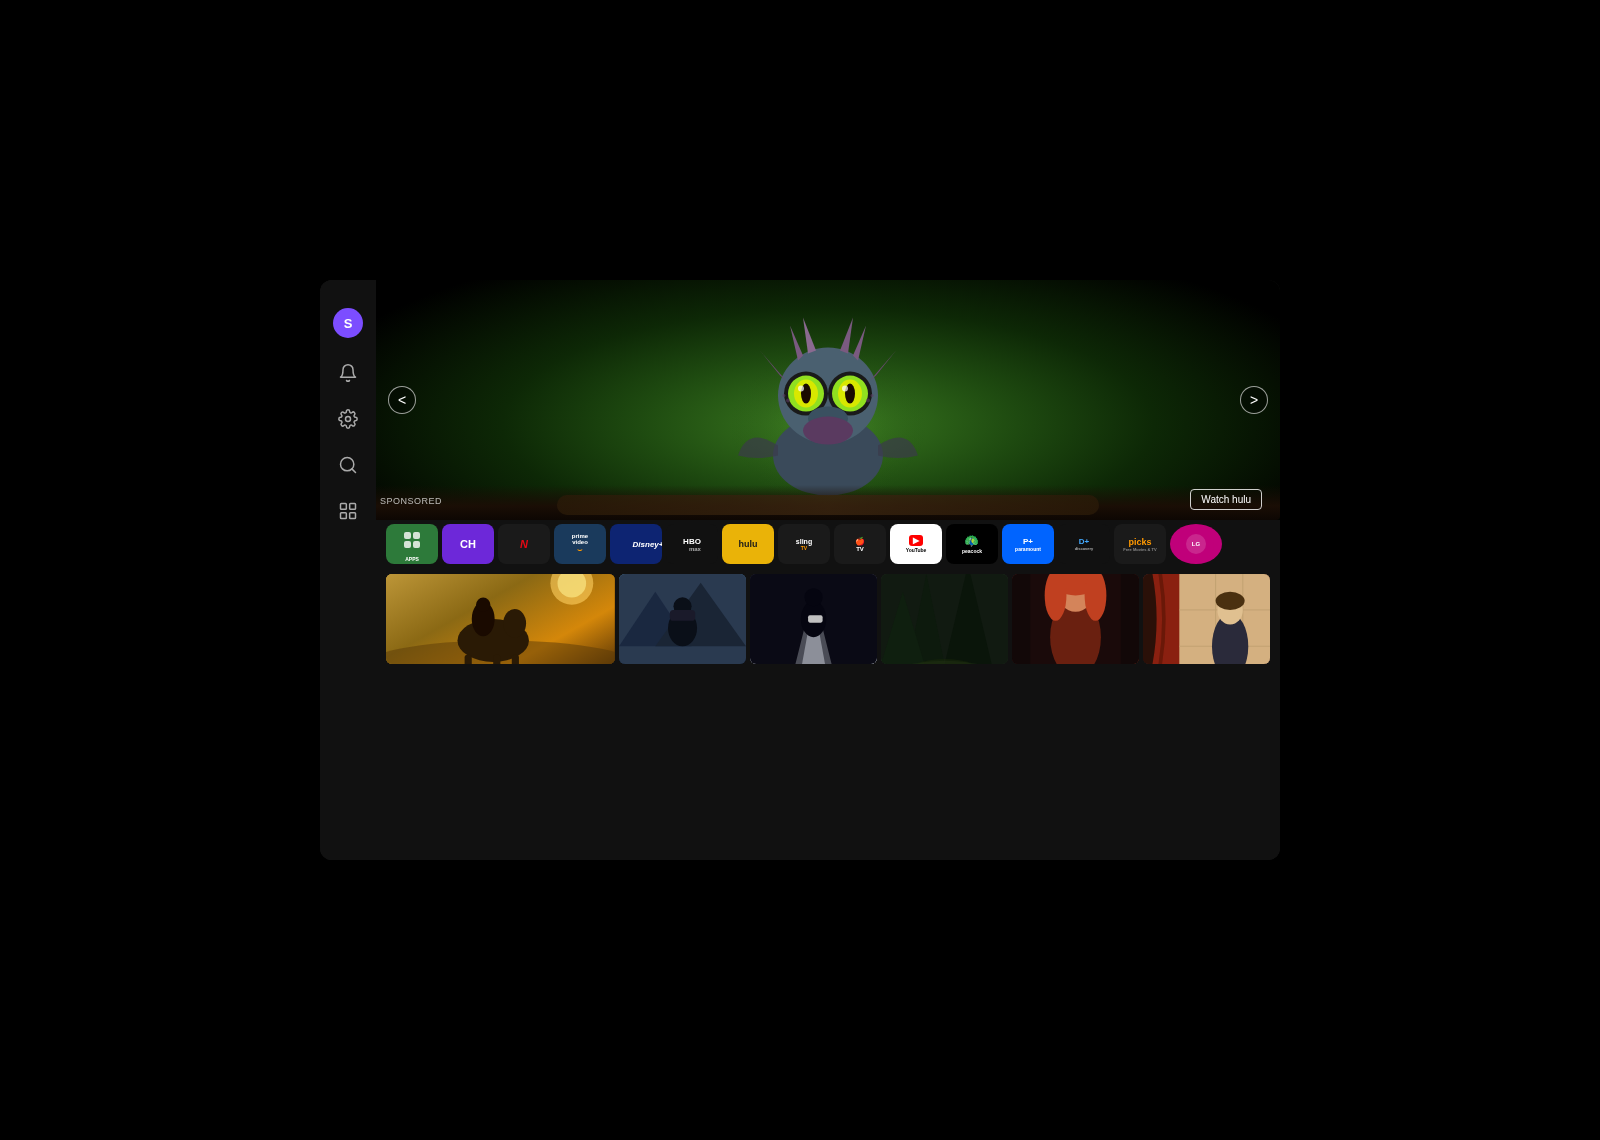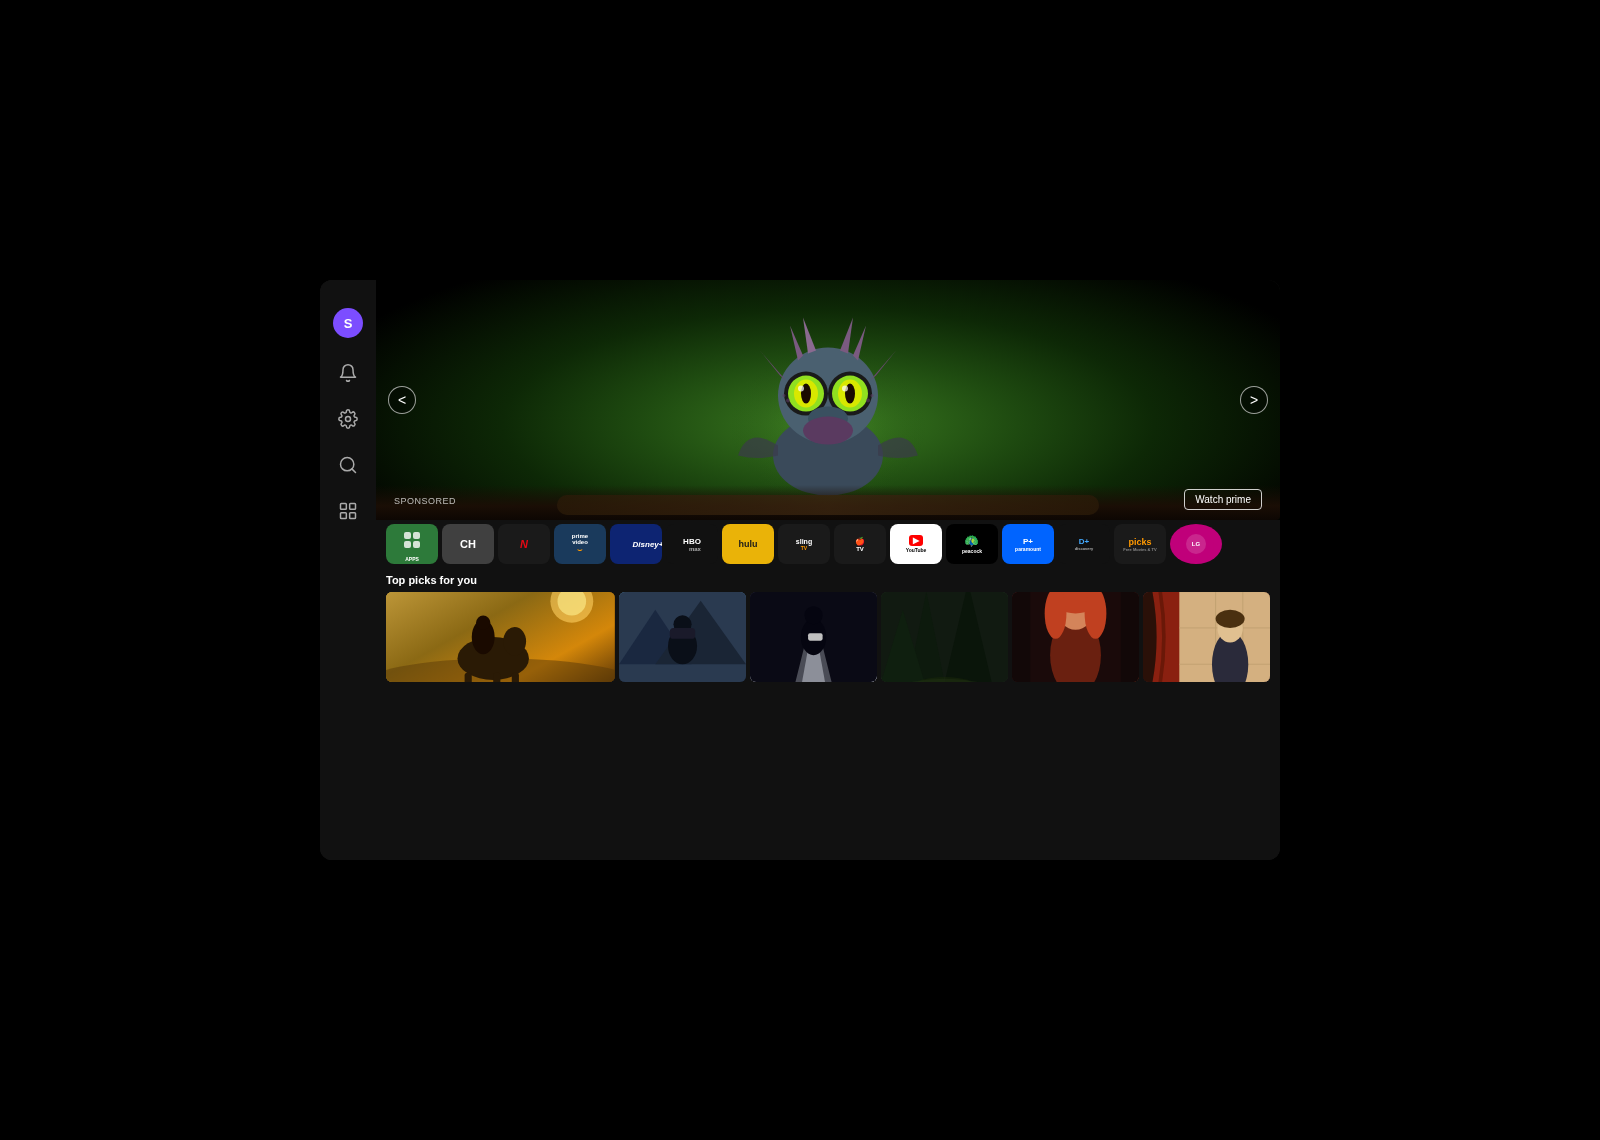--- a/index.html
+++ b/index.html
@@ -134,21 +134,21 @@
       justify-content: center;
       color: #fff;
       font-size: 14px;
       cursor: pointer;
       background: rgba(0,0,0,0.3);
     }
 
     .hero-sponsored {
       position: absolute;
       bottom: 14px;
-      left: 18px;
+      left: 4px;
       color: rgba(255,255,255,0.7);
       font-size: 9px;
       letter-spacing: 0.5px;
       text-transform: uppercase;
     }
 
     .hero-watch-more {
       position: absolute;
       bottom: 10px;
       right: 18px;
@@ -206,21 +206,21 @@
       display: flex;
       align-items: center;
       justify-content: center;
       flex-shrink: 0;
       font-size: 8px;
       font-weight: bold;
       overflow: hidden;
     }
 
     .app-icon.apps-all { background: #2d7a3a; flex-direction: column; gap: 2px; }
-    .app-icon.ch { background: #404040; }
+    .app-icon.ch { background: #6d28d9; }
     .app-icon.netflix { background: #1a1a1a; }
     .app-icon.prime { background: #1a3a5c; }
     .app-icon.disney { background: #0d2472; }
     .app-icon.hbo { background: #111; }
     .app-icon.hulu { background: #eab308; }
     .app-icon.sling { background: #1a1a1a; }
     .app-icon.appletv { background: #1a1a1a; }
     .app-icon.youtube { background: #fff; }
     .app-icon.peacock { background: #000; }
     .app-icon.paramount { background: #0064ff; }
@@ -425,21 +425,21 @@
 
         <div style="position:absolute; bottom:0; left:0; right:0; height:35px; background: linear-gradient(180deg, transparent 0%, #1a0e05 60%, #0d0703 100%); border-radius: 0 0 4px 0;"></div>
         <div style="position:absolute; bottom:5px; left:20%; right:20%; height:20px; background: linear-gradient(90deg, #2a1a08, #3a2510, #2a1a08); border-radius: 10px; opacity:0.8;"></div>
       </div>
 
       <div class="hero-nav-left">&lt;</div>
       <div class="hero-nav-right">&gt;</div>
 
       <div class="hero-sponsored">SPONSORED</div>
 
-      <button class="hero-watch-more">Watch prime</button>
+      <button class="hero-watch-more">Watch hulu</button>
     </div>
 
 
     <div class="apps-row">
 
       <div class="app-icon apps-all">
         <div class="apps-grid-icon">
           <div class="apps-grid-dot"></div>
           <div class="apps-grid-dot"></div>
           <div class="apps-grid-dot"></div>
@@ -533,21 +533,20 @@
       <div class="app-icon lg">
         <div style="width:36px;height:36px;border-radius:50%;background:#c0007a;display:flex;align-items:center;justify-content:center;">
           <div style="width:20px;height:20px;border-radius:50%;background:rgba(255,255,255,0.15);display:flex;align-items:center;justify-content:center;">
             <span style="color:#fff;font-size:6px;font-weight:700;">LG</span>
           </div>
         </div>
       </div>
     </div>
 
     <div class="top-picks-section">
-      <div class="top-picks-title">Top picks for you</div>
       <div class="top-picks-grid">
 
         <div class="pick-item pick-item-wide pick-1">
           <div class="pick-figure" style="background: linear-gradient(135deg, #c8a040 0%, #8B6914 25%, #d4870a 50%, #7a4a08 75%, #3a2005 100%);">
             
             <svg width="100%" height="100%" viewBox="0 0 160 90" preserveAspectRatio="xMidYMid slice">
               <rect width="160" height="90" fill="url(#sandGrad)"></rect>
               <defs>
                 <linearGradient id="sandGrad" x1="0%" y1="0%" x2="100%" y2="100%">
                   <stop offset="0%" stop-color="#c8a040"></stop>

